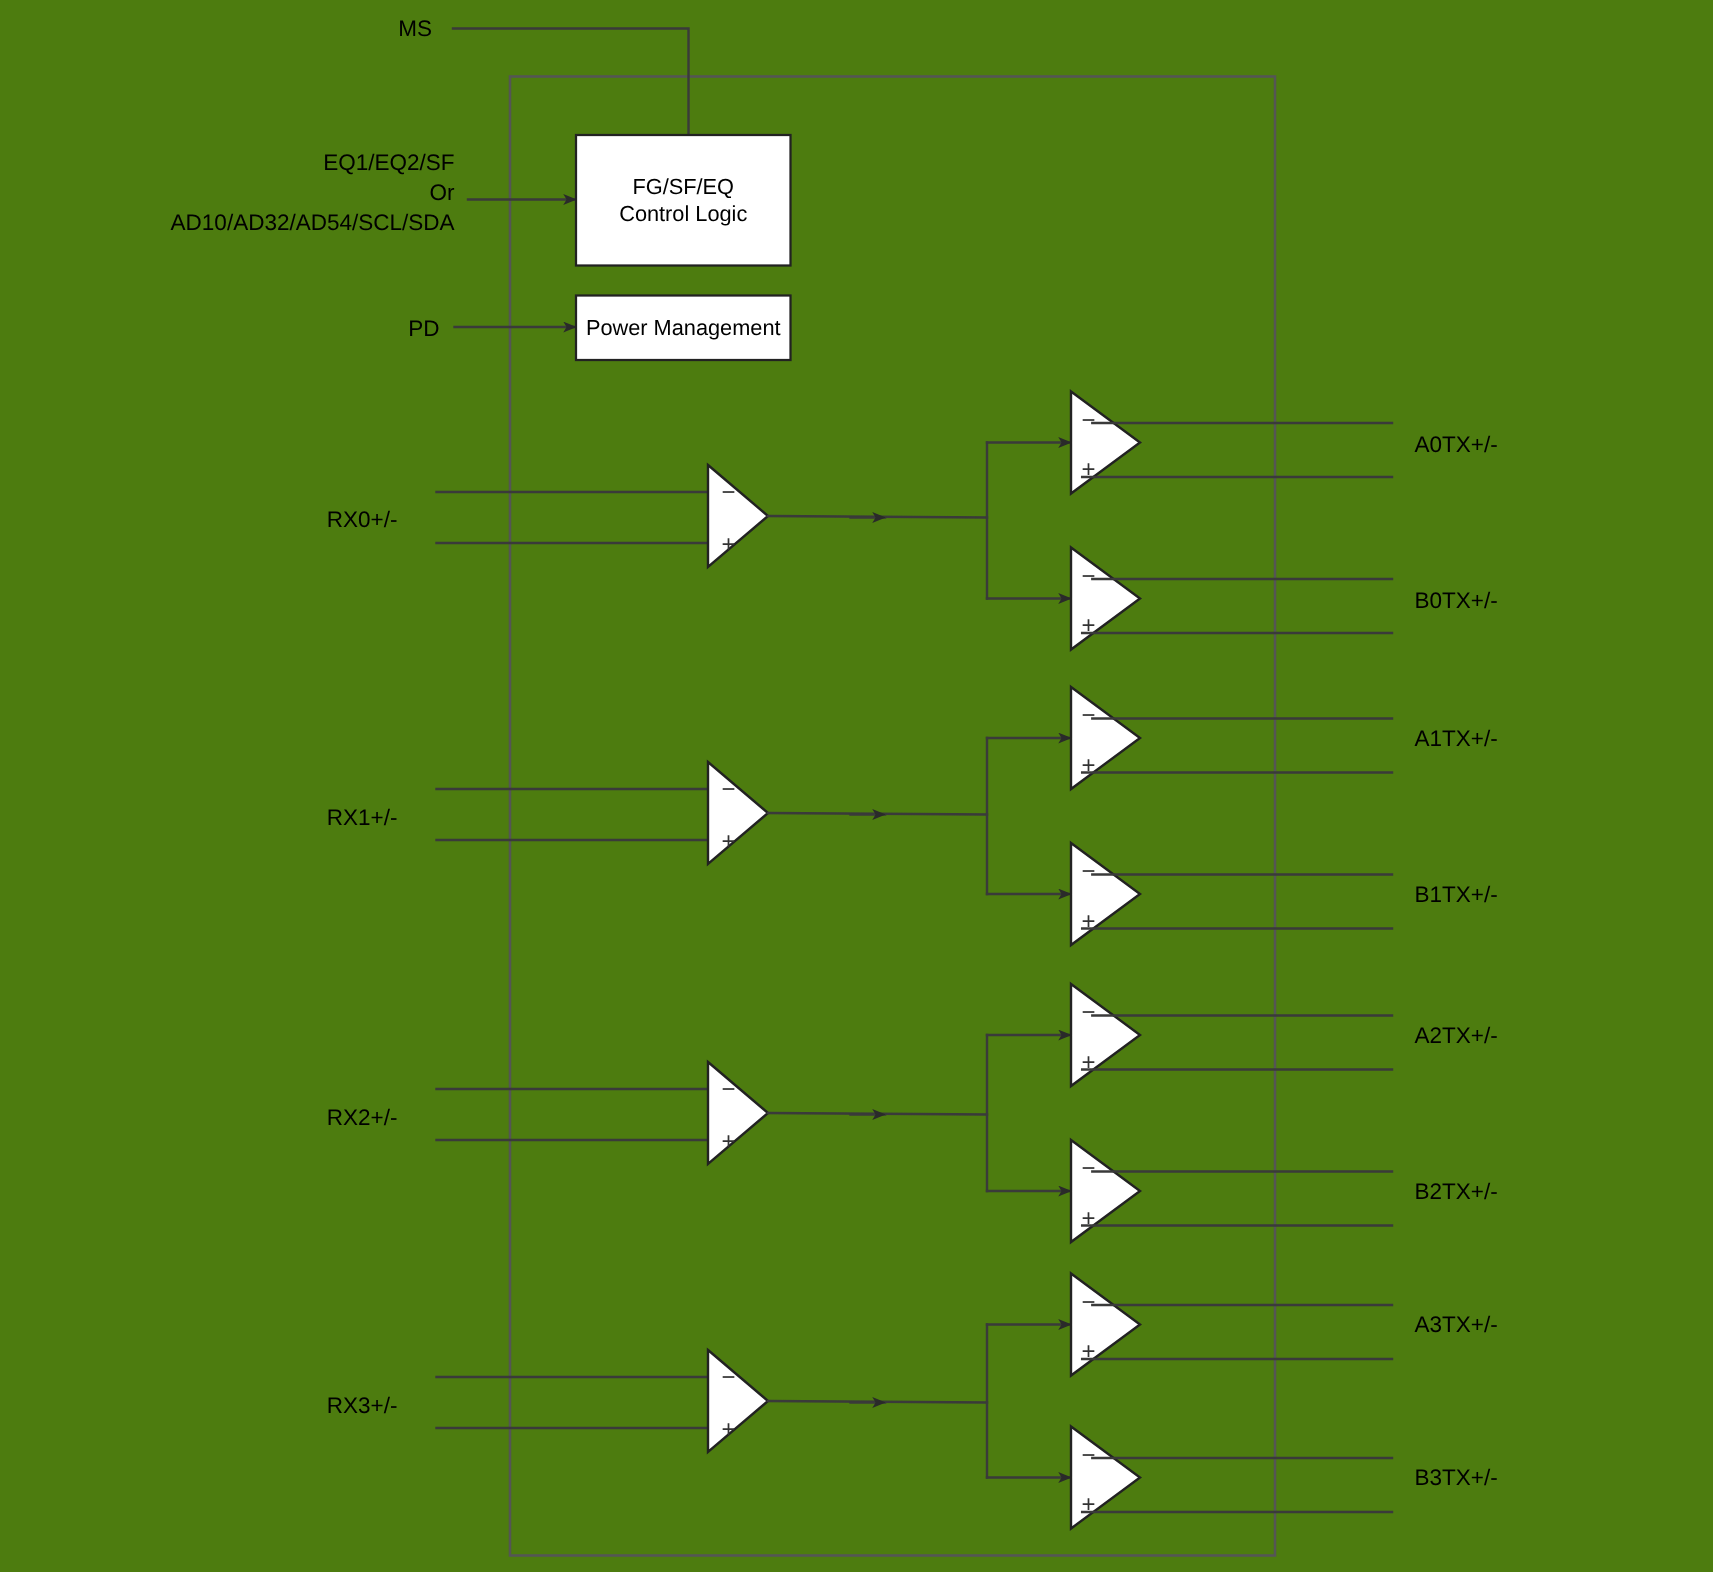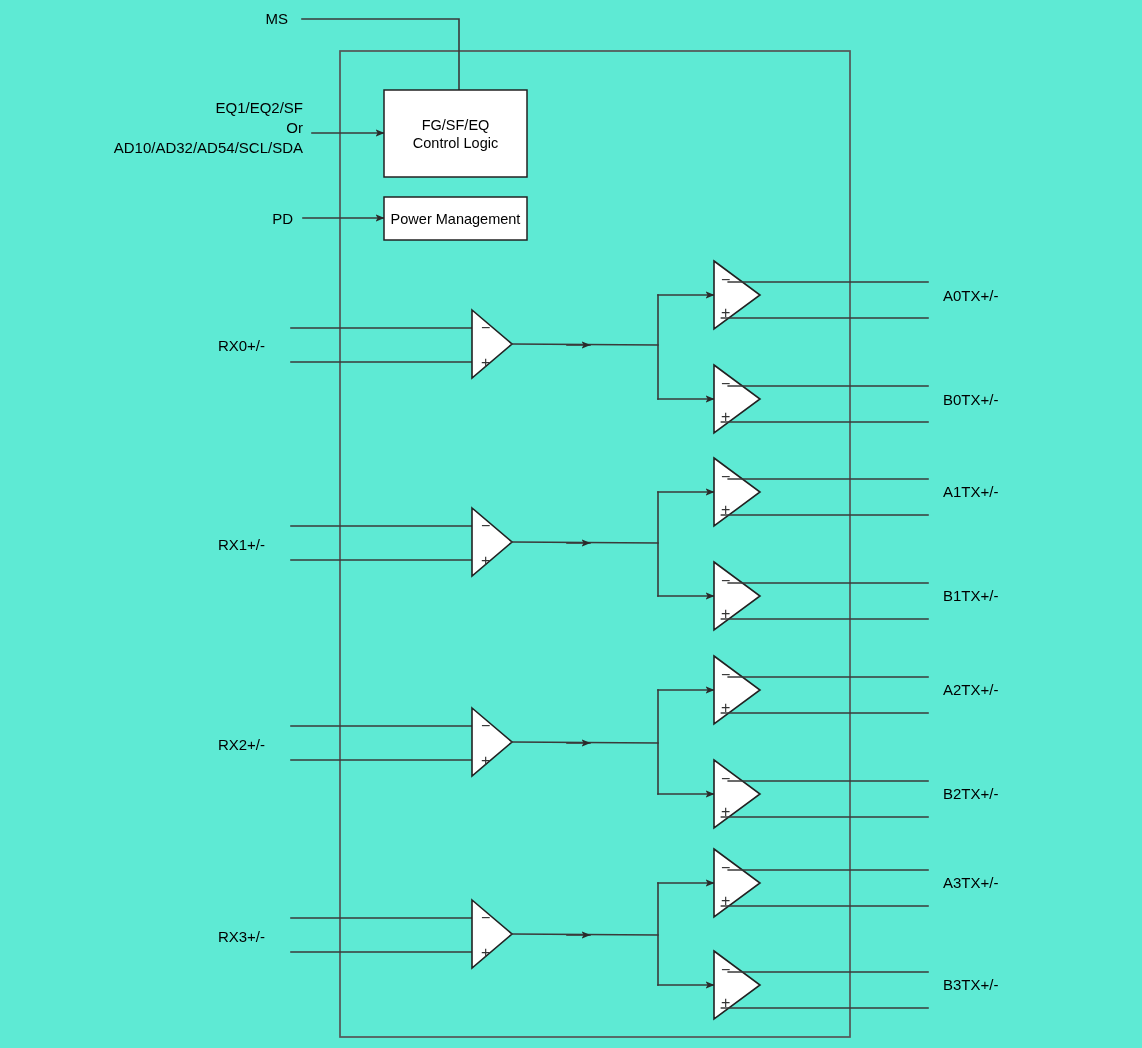--- a/index.html
+++ b/index.html
@@ -8,21 +8,21 @@
     background: #ffffff;
   }
   body {
     font-family: "Liberation Sans", sans-serif;
     color: #000000;
   }
   #diagram-root {
     position: relative;
     width: 1142px;
     height: 1048px;
-    background: #5eead4;
+    background: #4d7c0f;
     overflow: hidden;
   }
   svg.diagram-canvas {
     position: absolute;
     left: 0;
     top: 0;
     width: 1142px;
     height: 1048px;
   }
   .wire {

